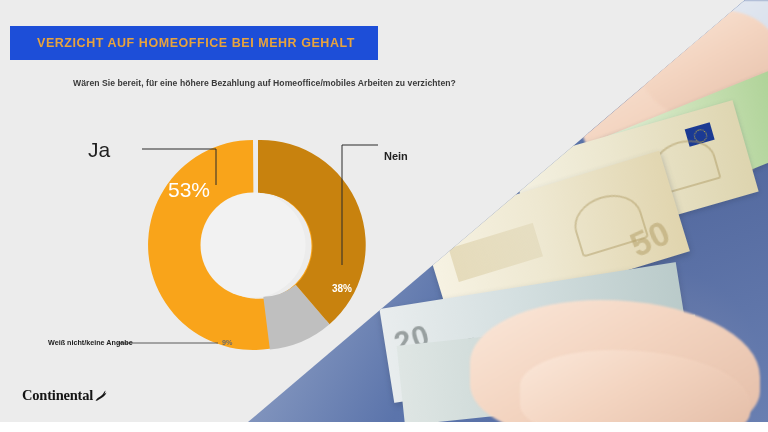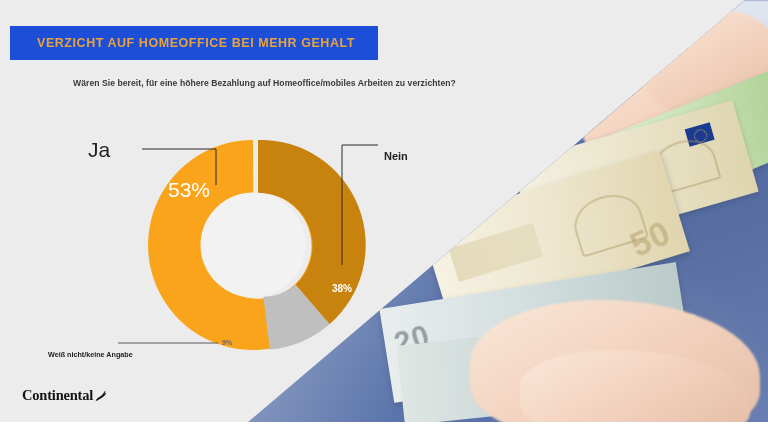--- a/index.html
+++ b/index.html
@@ -270,21 +270,20 @@
     font-size: 10px;
     font-weight: 700;
     color: #ffffff;
   }
   #label-weiss {
     left: 48px;
     top: 338px;
     font-size: 7.2px;
     font-weight: 700;
     color: #222222;
-    margin-top: 12px;
   }
   #value-weiss {
     left: 222px;
     top: 338px;
     font-size: 7.2px;
     font-weight: 700;
     color: #6b6b6b;
   }
 
   

